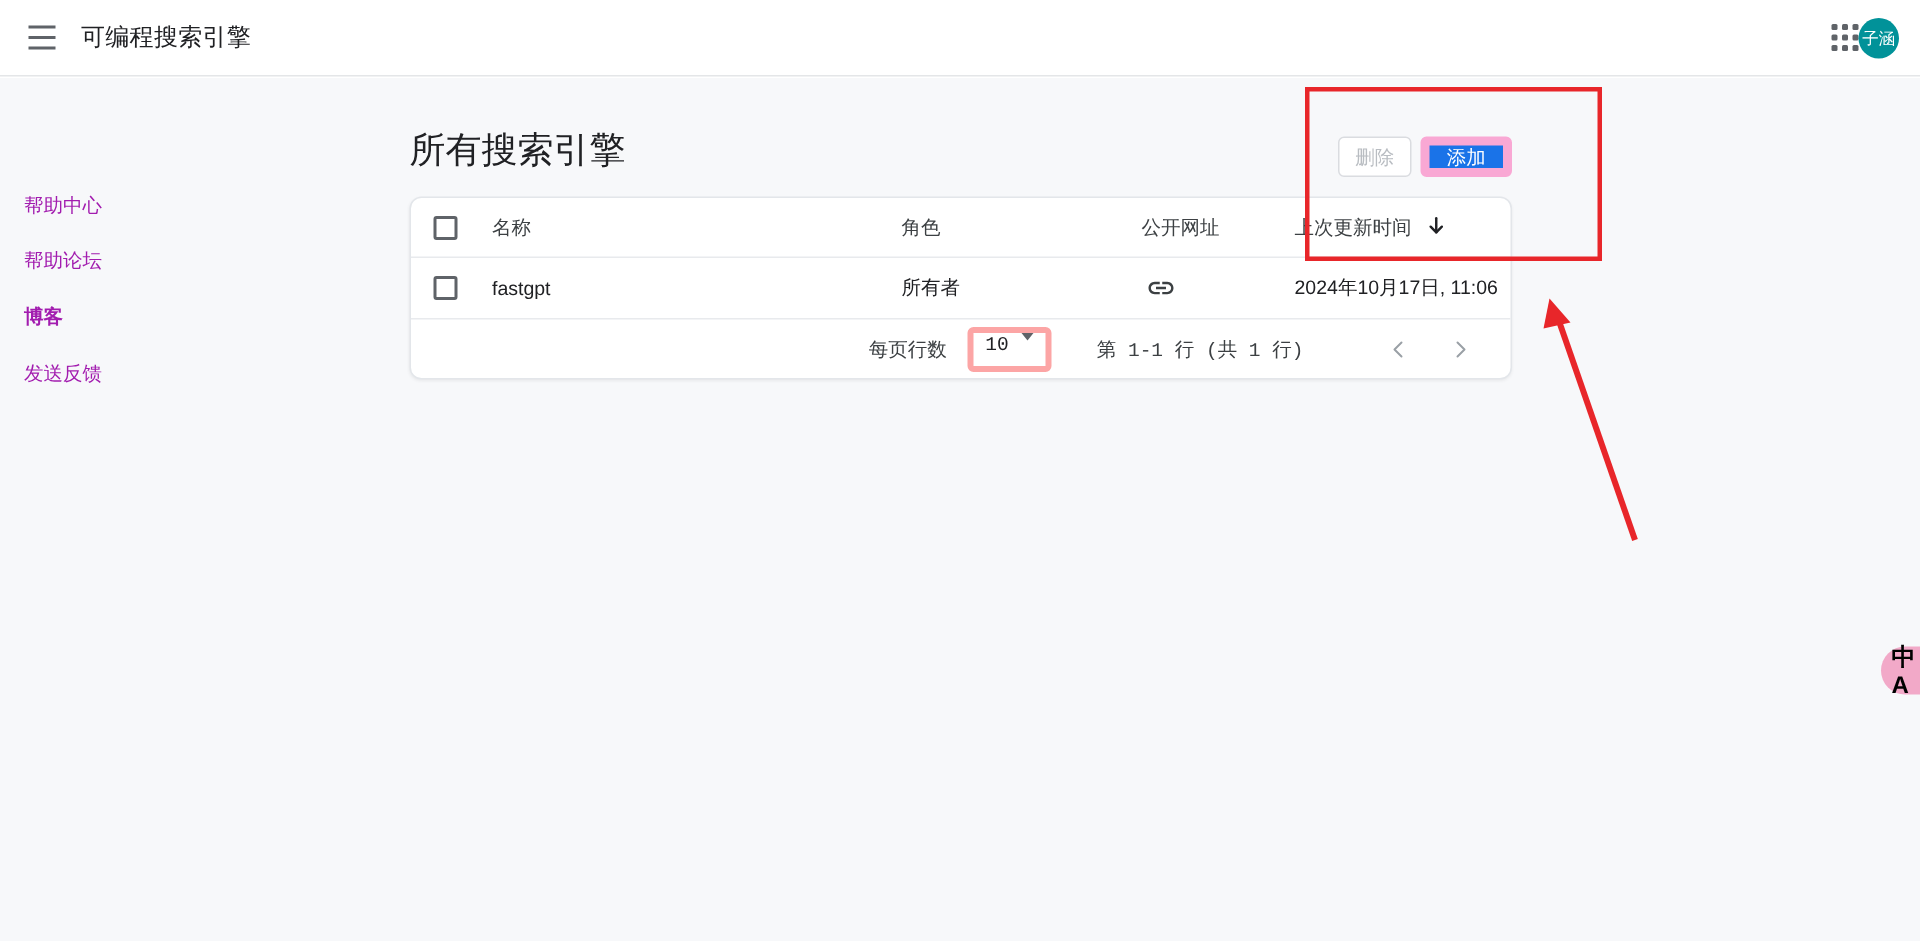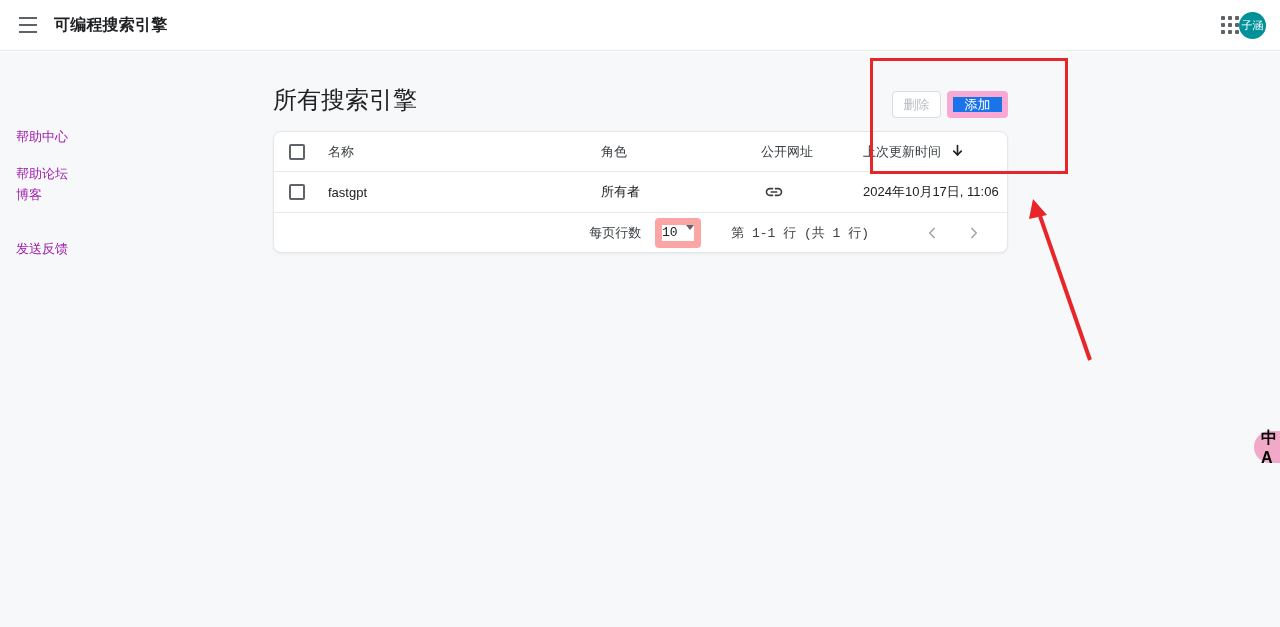--- a/index.html
+++ b/index.html
@@ -13,38 +13,38 @@
 
   
   .topbar {
     position: absolute; left: 0; top: 0; width: 1280px; height: 51px;
     background: #ffffff; border-bottom: 1px solid #e4e6e8;
     display: flex; align-items: center;
   }
   .hamburger { width: 40px; height: 40px; margin-left: 8px; display: flex; flex-direction: column;
     justify-content: center; align-items: center; gap: 5px; cursor: pointer; border-radius: 50%; }
   .hamburger span { display: block; width: 18px; height: 2px; background: #5f6368; }
-  .app-title { font-size: 16px; font-weight: 700; color: #202124; margin-left: 6px; letter-spacing: .2px; }
+  .app-title { font-size: 16px; font-weight: 400; color: #202124; margin-left: 6px; letter-spacing: .2px; }
   .topbar-right { margin-left: auto; display: flex; align-items: center; padding-right: 14px; }
   .apps-grid { width: 18px; height: 18px; display: grid; grid-template-columns: repeat(3,1fr);
     grid-template-rows: repeat(3,1fr); gap: 3px; cursor: pointer; }
   .apps-grid i { width: 4px; height: 4px; background: #5f6368; border-radius: 1px; }
   .avatar { width: 27px; height: 27px; border-radius: 50%; background: #019299;
     color: #fff; font-size: 11px; display: flex; align-items: center; justify-content: center;
     cursor: pointer; letter-spacing: 0; }
 
   
   .content-bg { position: absolute; left: 0; top: 52px; width: 1280px; height: 575px; background: #f7f8fa; }
 
   
   .sidebar { position: absolute; left: 0; top: 52px; width: 220px; }
   .side-item { position: absolute; left: 16px; font-size: 13px; color: #a21caf; cursor: pointer; white-space: nowrap; margin-top: 48px; }
   .side-item:nth-child(1) { top: 28px; }
   .side-item:nth-child(2) { top: 65px; }
-  .side-item:nth-child(3) { top: 86px; }
+  .side-item:nth-child(3) { top: 102px; font-weight: bold; }
   .side-item:nth-child(4) { top: 140px; }
 
   
   .page-heading { position: absolute; left: 273px; top: 84px; font-size: 24px; font-weight: 400; color: #202124; }
 
   
   .btn { position: absolute; top: 91px; height: 27px; border-radius: 4px; font-size: 13px;
     display: flex; align-items: center; justify-content: center; cursor: pointer; }
   .btn-delete { left: 892px; width: 49px; background: #ffffff; border: 1px solid #dadce0; color: #b9bdc2; }
   .btn-add { left: 947px; width: 61px; background: #1a73e8; border: 6px solid #f9a8d4; color: #ffffff; }
@@ -65,21 +65,21 @@
   .c-role  { left: 327px; }
   .c-url   { left: 487px; }
   .c-upd   { left: 589px; display: flex; align-items: center; gap: 9px; }
   .checkbox { width: 16px; height: 16px; border: 2px solid #5f6368; border-radius: 2px; background: #fff; cursor: pointer; }
   .link-name { color: #1a73e8; text-decoration: none; cursor: pointer; }
   .link-icon-wrap { cursor: pointer; display: inline-flex; }
   .sort-col { cursor: pointer; }
 
   
   .pg-label { font-size: 13px; color: #3c4043; margin-right: 14px; }
-  .pg-select { width: 46px; height: 30px; border: 7px solid #fca5a5; border-radius: 4px;
+  .pg-select { width: 56px; height: 30px; border: 4px solid #fca5a5; border-radius: 4px;
     display: flex; align-items: flex-start; justify-content: center; gap: 9px; cursor: pointer; margin-right: 30px; }
   .pg-select .v { font-size: 13px; color: #202124; }
   .caret-down { width: 0; height: 0; border-left: 4px solid transparent; border-right: 4px solid transparent;
     border-top: 5px solid #5f6368; }
   .pg-range { font-size: 13px; color: #3c4043; margin-right: 52px; }
   .pg-chevron { width: 24px; height: 24px; display: flex; align-items: center; justify-content: center; cursor: pointer; }
   .pg-chevron + .pg-chevron { margin-left: 16px; }
 
   
   .anno-rect { position: absolute; left: 870px; top: 58px; width: 198px; height: 116px;

